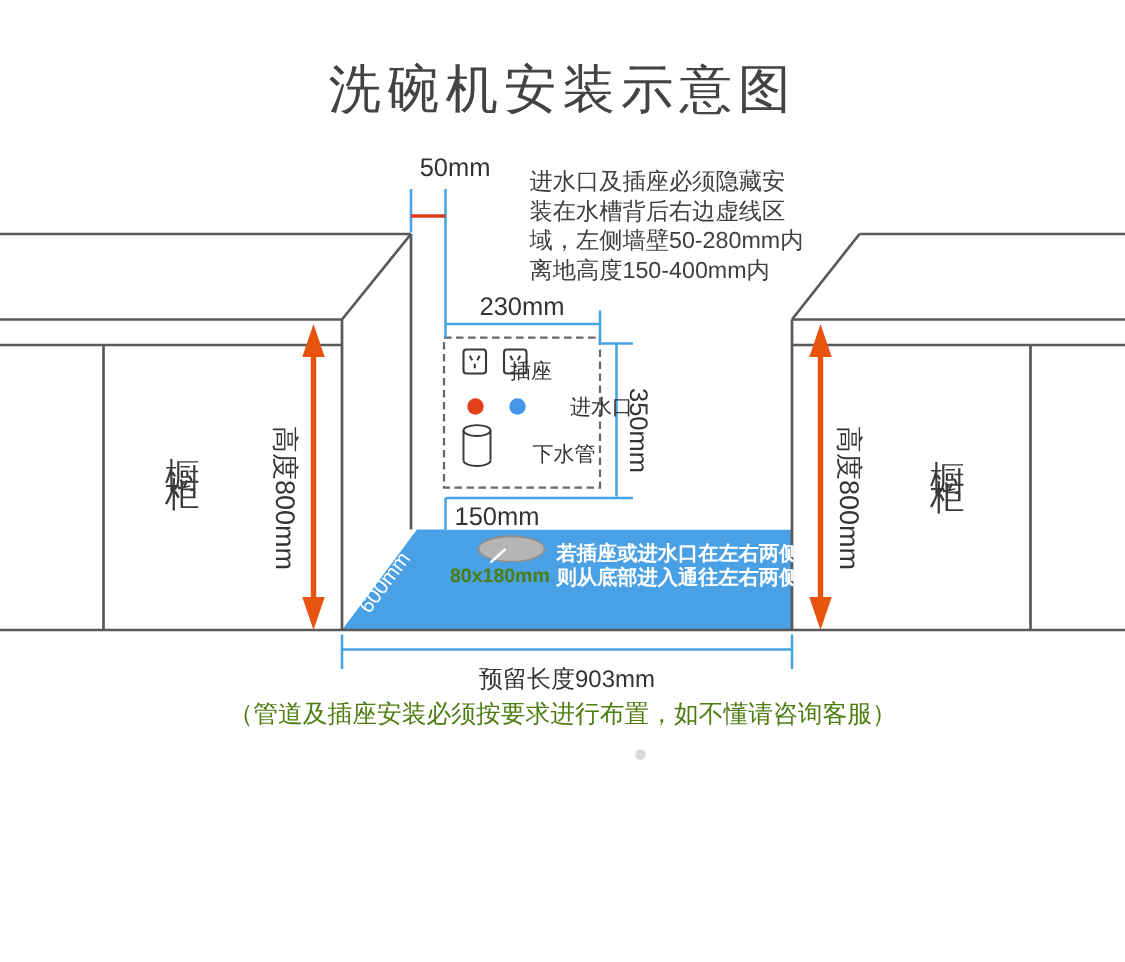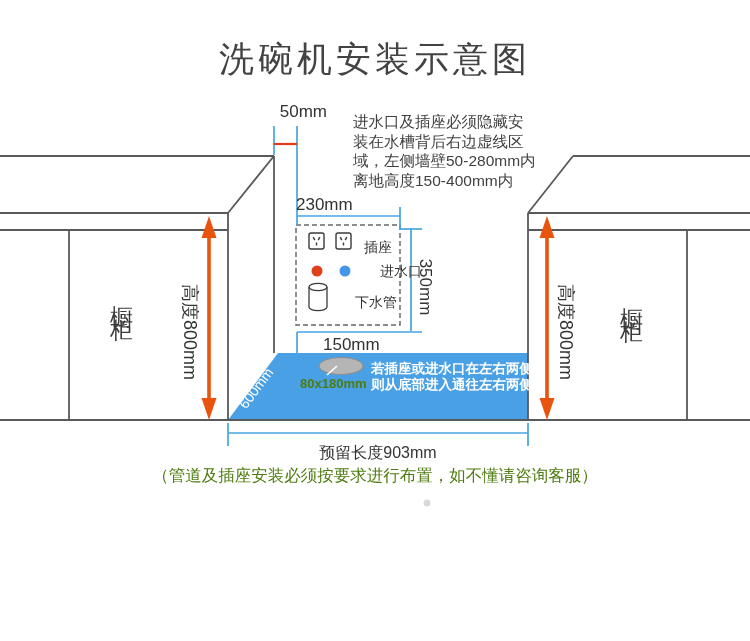--- a/index.html
+++ b/index.html
@@ -4,35 +4,35 @@
 <style>
   html,body{margin:0;padding:0;background:#fff;}
   .stage{position:relative;width:750px;height:521px;background:#ffffff;overflow:hidden;
          font-family:"Liberation Sans","DejaVu Sans",sans-serif;color:#3f3f3f;}
   .stage svg.diagram{position:absolute;left:0;top:0;}
   .abs{position:absolute;white-space:nowrap;}
   .title{left:0;top:36px;width:750px;text-align:center;font-size:35px;letter-spacing:4px;color:#434343;}
   .note{left:353px;top:112px;font-size:15.5px;line-height:19.5px;color:#3f3f3f;}
   .dim{color:#333;font-size:17px;}
   .dim-50{left:247px;top:102px;width:80px;text-align:right;}
-  .dim-230{left:296px;top:195px;width:104px;}
+  .dim-230{left:296px;top:195px;width:104px;text-align:center;}
   .dim-350{left:425px;top:287px;transform:translate(-50%,-50%) rotate(90deg);}
-  .dim-150{left:303px;top:335px;margin-left:20px;}
+  .dim-150{left:303px;top:335px;}
   .dim-600{left:256px;top:388px;transform:translate(-50%,-50%) rotate(-53deg);
            color:#fff;font-size:14px;font-weight:500;}
   .hole-label{left:300px;top:376px;color:#4d7c0f;font-size:13px;font-weight:bold;}
   .floor-note{left:371px;top:361px;color:#fff;font-size:13.5px;font-weight:bold;line-height:15.5px;}
   .cab-label{font-size:23px;color:#3a3a3a;writing-mode:vertical-rl;text-orientation:upright;letter-spacing:13px;}
   .cab-left{left:107px;top:287px;}
   .cab-right{left:617px;top:289px;}
   .height-label{font-size:18px;color:#333;transform:translate(-50%,-50%) rotate(90deg);}
   .h-left{left:190px;top:332px;}
   .h-right{left:566px;top:332px;}
   .zone-label{font-size:14px;color:#333;}
-  .lbl-socket{left:364px;top:239px;text-align:right;}
+  .lbl-socket{left:340px;top:239px;text-align:right;}
   .lbl-inlet{left:353px;top:263px;margin-left:27px;}
   .lbl-drain{left:355px;top:294px;}
   .reserved{left:228px;top:443px;width:300px;text-align:center;font-size:16px;color:#333;}
   .caption{left:0;top:465px;width:750px;text-align:center;font-size:16.5px;color:#4d7c0f;}
 </style>
 </head>
 <body>
 
 <div class="stage">
 

